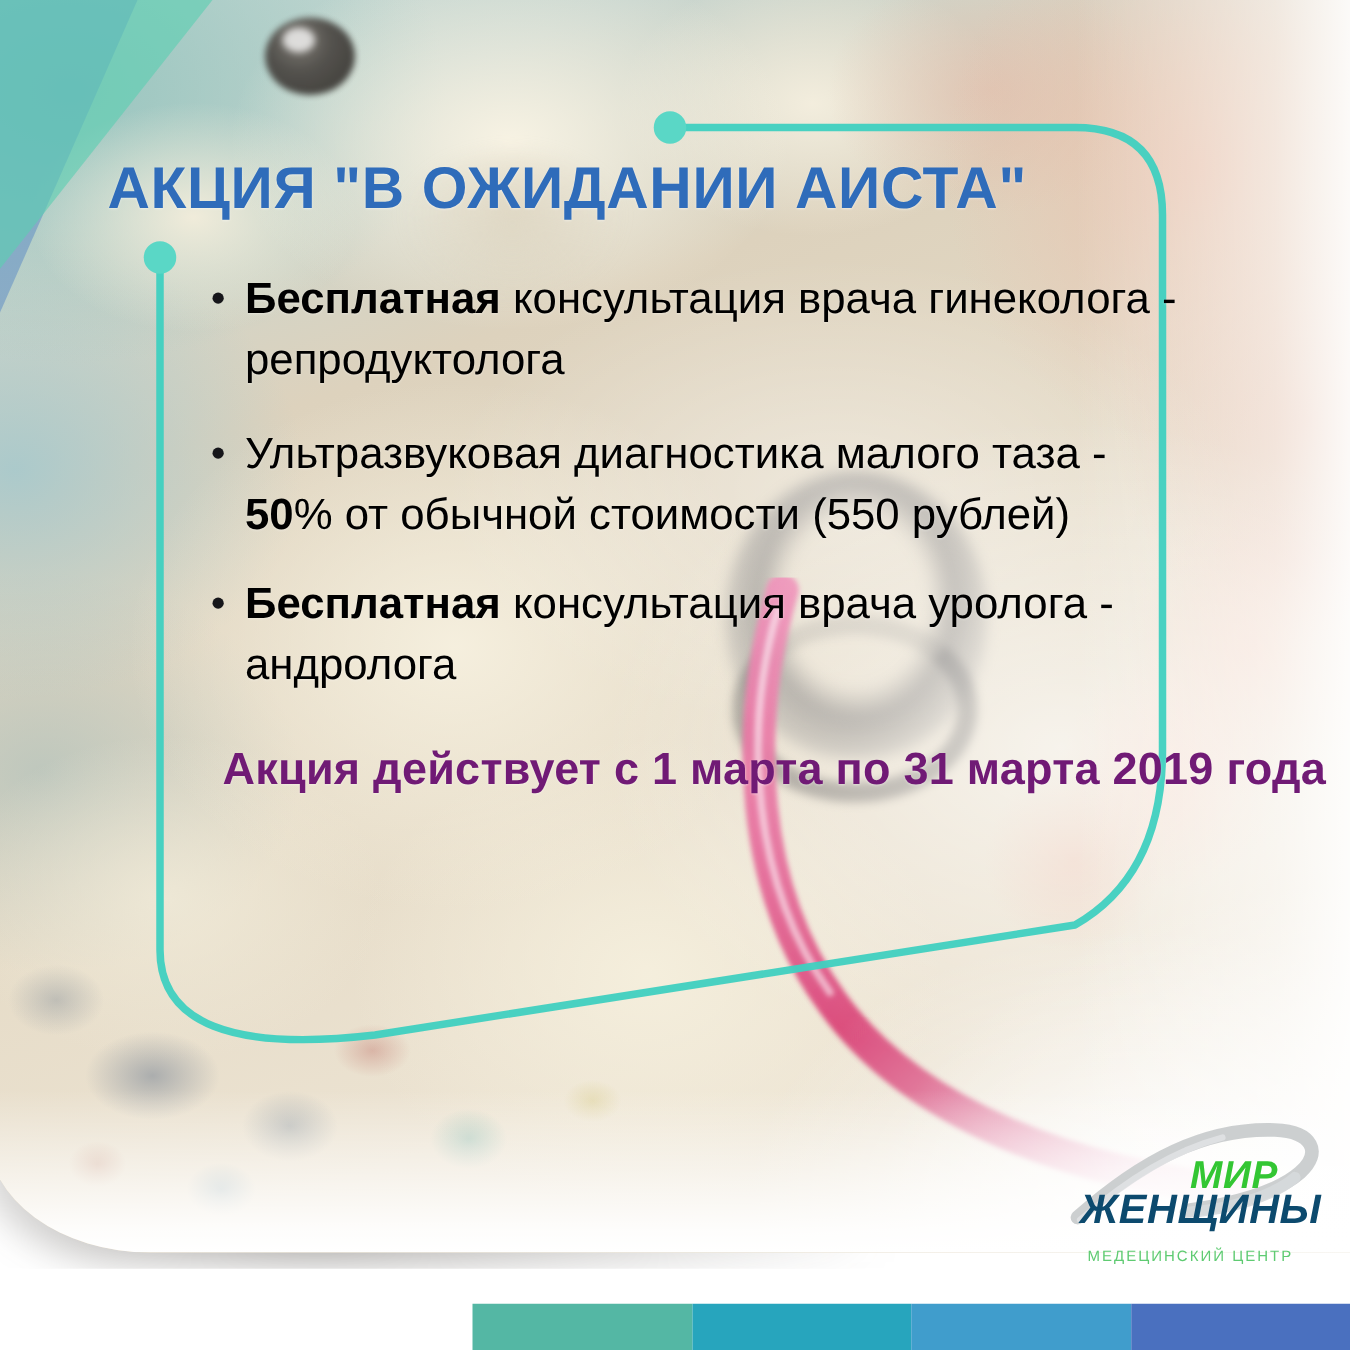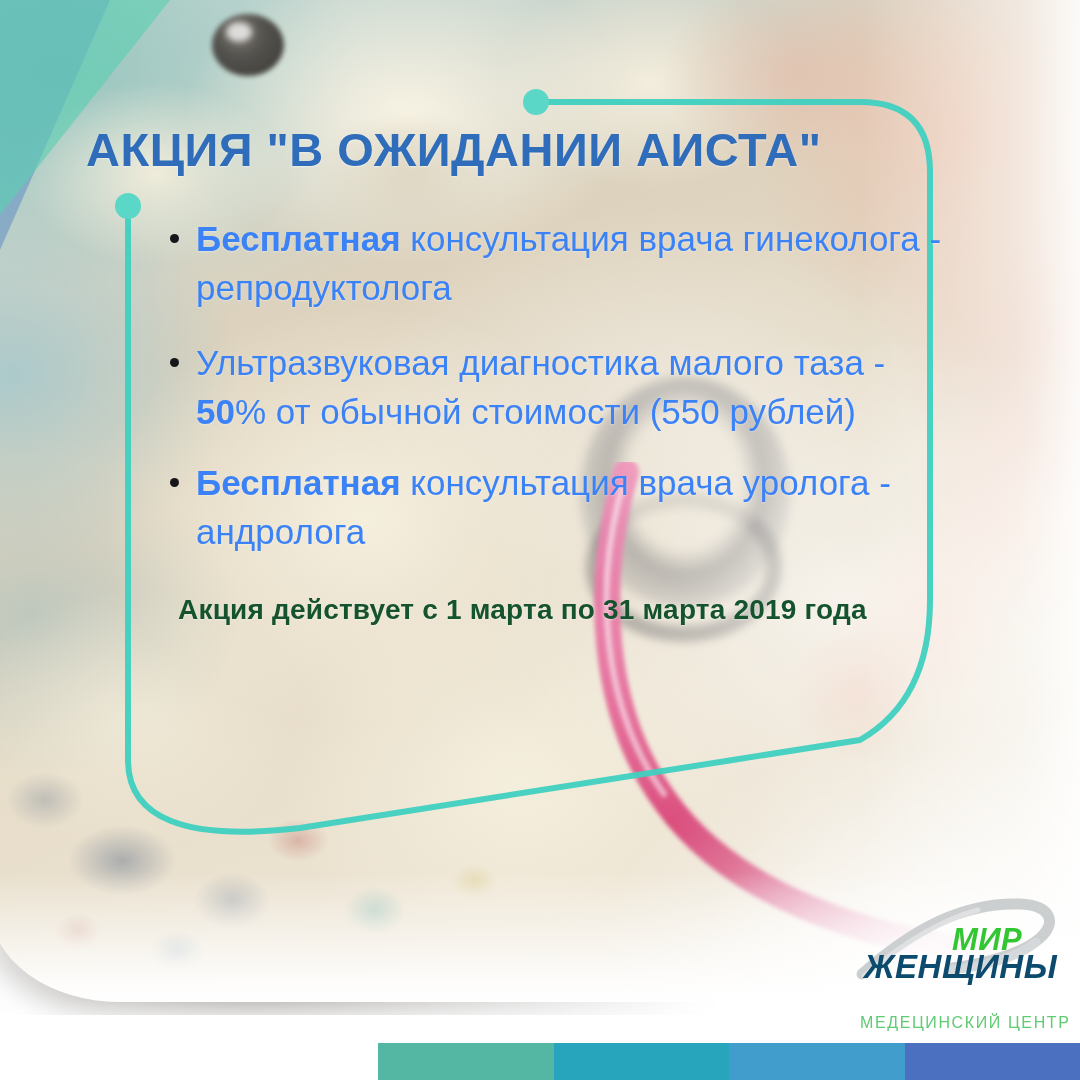--- a/index.html
+++ b/index.html
@@ -208,21 +208,21 @@
   .bullets {
     position: absolute;
     left: 168px;
     top: 214px;
     width: 790px;
   }
 
   .bullet {
     position: relative;
     display: block;
-    color: #3b82f6;
+    color: #000000;
     font-family: "Liberation Sans", sans-serif;
     font-size: 35px;
     line-height: 49px;
     padding-left: 28px;
     margin-bottom: 26px;
     text-shadow: 0 1px 2px rgba(255,255,255,.35);
   }
   .bullet .dot {
     position: absolute;
     left: 2px;
@@ -236,22 +236,22 @@
   
   .bullet-2 { margin-bottom: 22px; }
   .bullet-3 { margin-bottom: 28px; }
 
   .validity {
     position: absolute;
     left: 178px;
     top: 594px;
     font-family: "Liberation Sans", sans-serif;
     font-weight: bold;
-    font-size: 28px;
-    color: #14532d;
+    font-size: 36px;
+    color: #701a75;
     letter-spacing: .2px;
     white-space: nowrap;
     text-shadow: 0 1px 2px rgba(255,255,255,.4);
   }
 
   
   .logo {
     position: absolute;
     right: 16px;
     bottom: 62px;
@@ -278,27 +278,26 @@
     left: 20px; top: 50px;
     font-family: "Liberation Sans", sans-serif;
     font-style: italic;
     font-weight: bold;
     font-size: 33px;
     color: #33c633;
     letter-spacing: .5px;
   }
   .logo-tagline {
     position: absolute;
-    left: 16px; top: 100px;
-    font-family: "Liberation Sans", sans-serif;
-    font-size: 16px;
+    left: 26px; top: 100px;
+    font-family: "Liberation Sans", sans-serif;
+    font-size: 12px;
     color: #5fcb72;
     letter-spacing: 1.6px;
     white-space: nowrap;
-    margin-top: 16px;
   }
 
   
   .colorbar {
     position: absolute;
     left: 378px;
     bottom: 0;
     width: 702px;
     height: 37px;
     display: flex;

